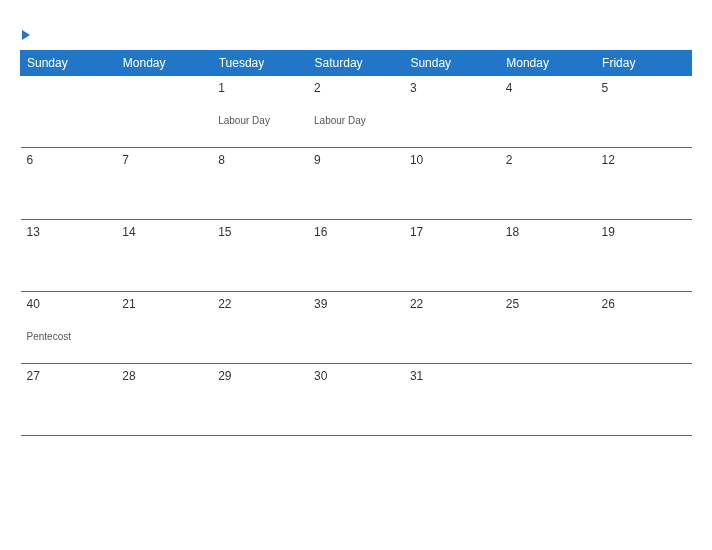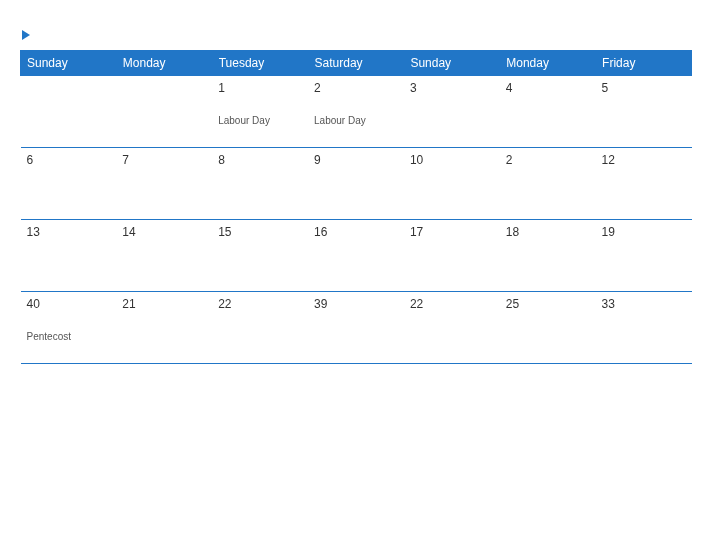--- a/index.html
+++ b/index.html
@@ -213,18 +213,37 @@
           <td>
             <span class="day-number">39</span>
           </td>
           <td>
             <span class="day-number">22</span>
           </td>
           <td>
             <span class="day-number">25</span>
           </td>
           <td>
-            <span class="day-number">33</span>
-          </td>
+            <span class="day-number">26</span>
+          </td>
+        </tr>
+        <tr>
+          <td>
+            <span class="day-number">27</span>
+          </td>
+          <td>
+            <span class="day-number">28</span>
+          </td>
+          <td>
+            <span class="day-number">29</span>
+          </td>
+          <td>
+            <span class="day-number">30</span>
+          </td>
+          <td>
+            <span class="day-number">31</span>
+          </td>
+          <td></td>
+          <td></td>
         </tr>
       </tbody>
   </table>
 </div>
 
 </body></html>

